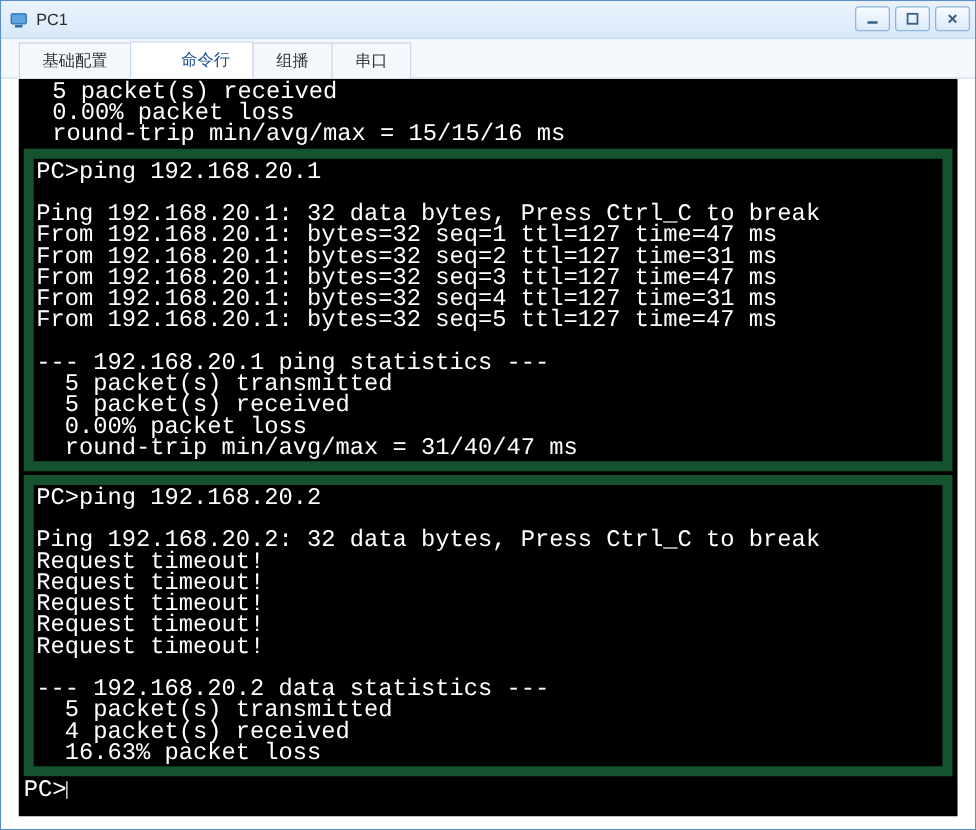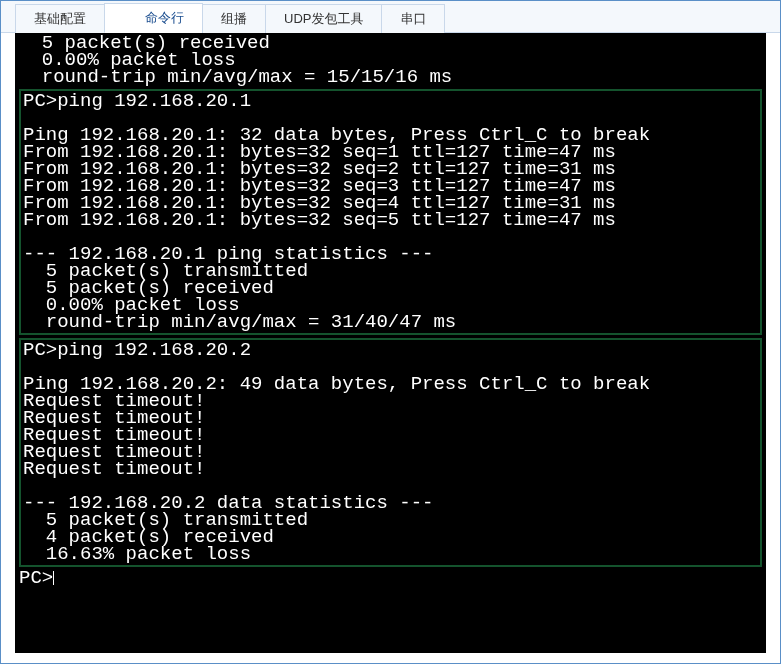--- a/index.html
+++ b/index.html
@@ -99,47 +99,73 @@
   color: #fff;
   font-family: "Courier New", monospace;
   font-size: 19px;
   line-height: 17px;
   padding: 2px 4px;
   overflow: hidden;
   position: relative;
   white-space: pre;
 }
 .redbox {
-  border: 2px solid #14532d;
+  border: 8px solid #14532d;
   padding: 2px 2px;
   margin: 3px 0;
   display: block;
 }
 .cursor-line {
   display: inline;
 }
 .txt-cursor {
   display:inline-block;
   width:1px;
   height:14px;
   background:#fff;
   vertical-align:middle;
 }
 </style>
 </head>
 <body>
 
 <div class="window">
 
+  <div class="titlebar">
+    <span class="app-icon">
+      <svg width="16" height="16" viewBox="0 0 16 16">
+        <rect x="2" y="3" width="12" height="8" rx="1" fill="#5fa3e0" stroke="#2d6aa8" stroke-width="1"></rect>
+        <rect x="5" y="12" width="6" height="2" fill="#2d6aa8"></rect>
+      </svg>
+    </span>
+    <span class="title">PC1</span>
+    <div class="win-controls">
+      <div class="win-btn">
+        <svg width="10" height="10" viewBox="0 0 10 10">
+            <line x1="1" y1="8" x2="9" y2="8" stroke="#3a5f87" stroke-width="2"></line>
+          </svg>
+      </div>
+      <div class="win-btn">
+        <svg width="10" height="10" viewBox="0 0 10 10">
+            <rect x="1" y="1" width="8" height="8" fill="none" stroke="#3a5f87" stroke-width="1.5"></rect>
+          </svg>
+      </div>
+      <div class="win-btn">
+        <svg width="10" height="10" viewBox="0 0 10 10">
+            <line x1="2" y1="2" x2="8" y2="8" stroke="#3a5f87" stroke-width="1.5"></line>
+            <line x1="8" y1="2" x2="2" y2="8" stroke="#3a5f87" stroke-width="1.5"></line>
+          </svg>
+      </div>
+    </div>
+  </div>
 
   <div class="tabbar">
     <div class="tab">基础配置</div>
     <div class="tab active">命令行</div>
     <div class="tab">组播</div>
-    <div class="tab">UDP发包工具</div>
     <div class="tab">串口</div>
   </div>
 
   <div class="terminal-wrap">
     <div class="terminal"><span>  5 packet(s) received</span>
 <span>  0.00% packet loss</span>
 <span>  round-trip min/avg/max = 15/15/16 ms</span>
 <div class="redbox"><span>PC&gt;ping 192.168.20.1</span>
 
 <span>Ping 192.168.20.1: 32 data bytes, Press Ctrl_C to break</span>
@@ -148,21 +174,21 @@
 <span>From 192.168.20.1: bytes=32 seq=3 ttl=127 time=47 ms</span>
 <span>From 192.168.20.1: bytes=32 seq=4 ttl=127 time=31 ms</span>
 <span>From 192.168.20.1: bytes=32 seq=5 ttl=127 time=47 ms</span>
 
 <span>--- 192.168.20.1 ping statistics ---</span>
 <span>  5 packet(s) transmitted</span>
 <span>  5 packet(s) received</span>
 <span>  0.00% packet loss</span>
 <span>  round-trip min/avg/max = 31/40/47 ms</span></div><div class="redbox"><span>PC&gt;ping 192.168.20.2</span>
 
-<span>Ping 192.168.20.2: 49 data bytes, Press Ctrl_C to break</span>
+<span>Ping 192.168.20.2: 32 data bytes, Press Ctrl_C to break</span>
 <span>Request timeout!</span>
 <span>Request timeout!</span>
 <span>Request timeout!</span>
 <span>Request timeout!</span>
 <span>Request timeout!</span>
 
 <span>--- 192.168.20.2 data statistics ---</span>
 <span>  5 packet(s) transmitted</span>
 <span>  4 packet(s) received</span>
 <span>  16.63% packet loss</span>

